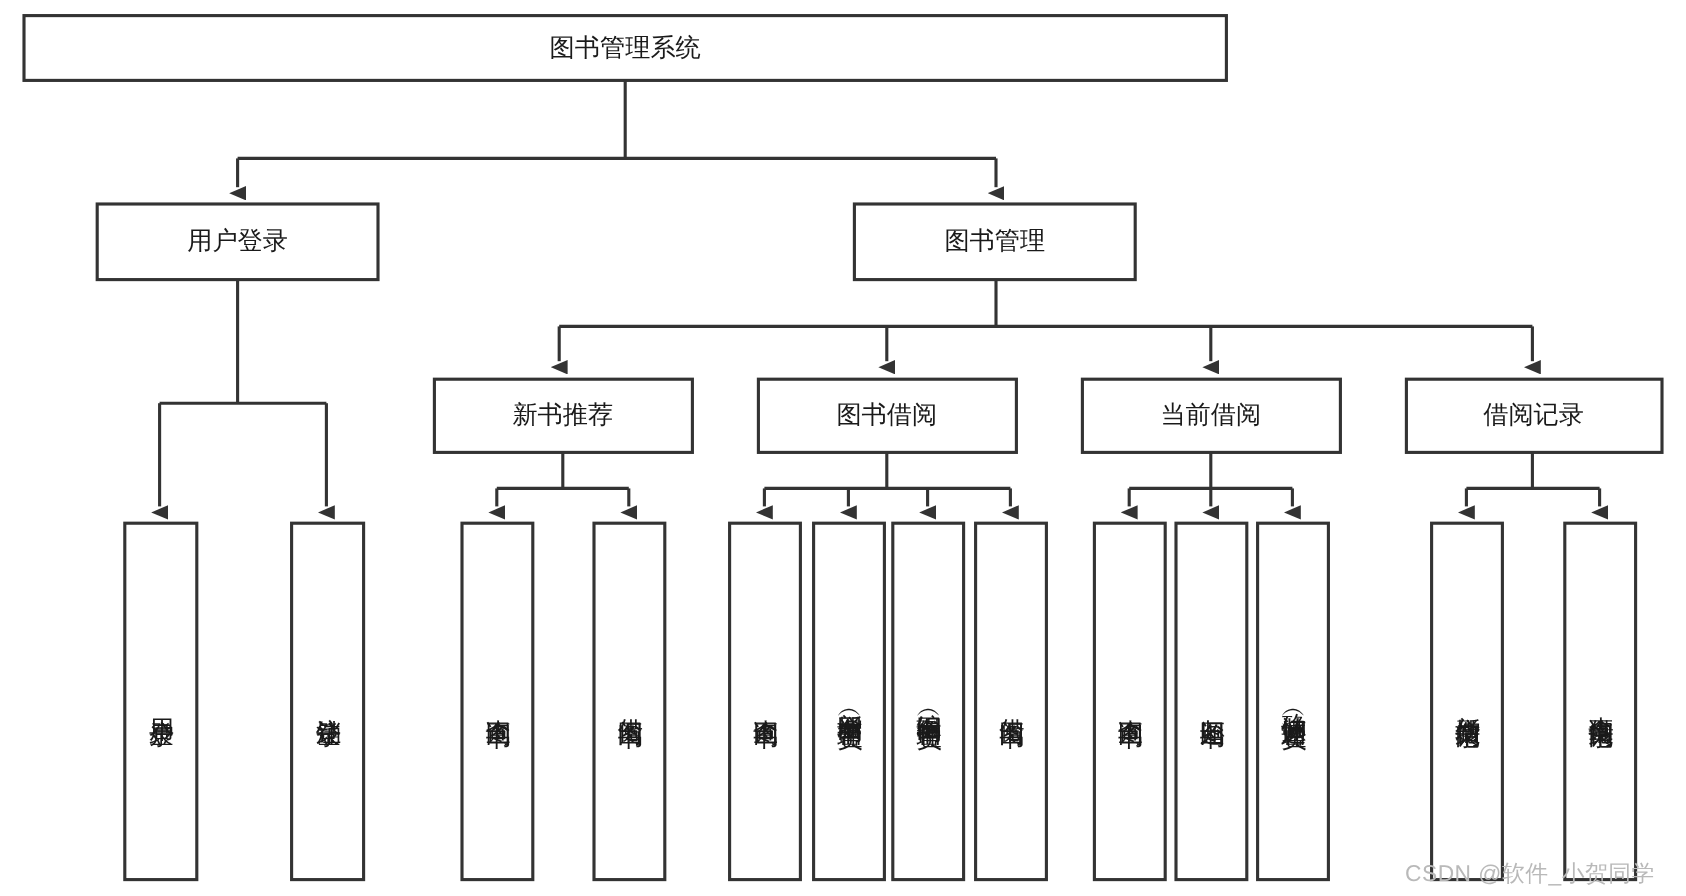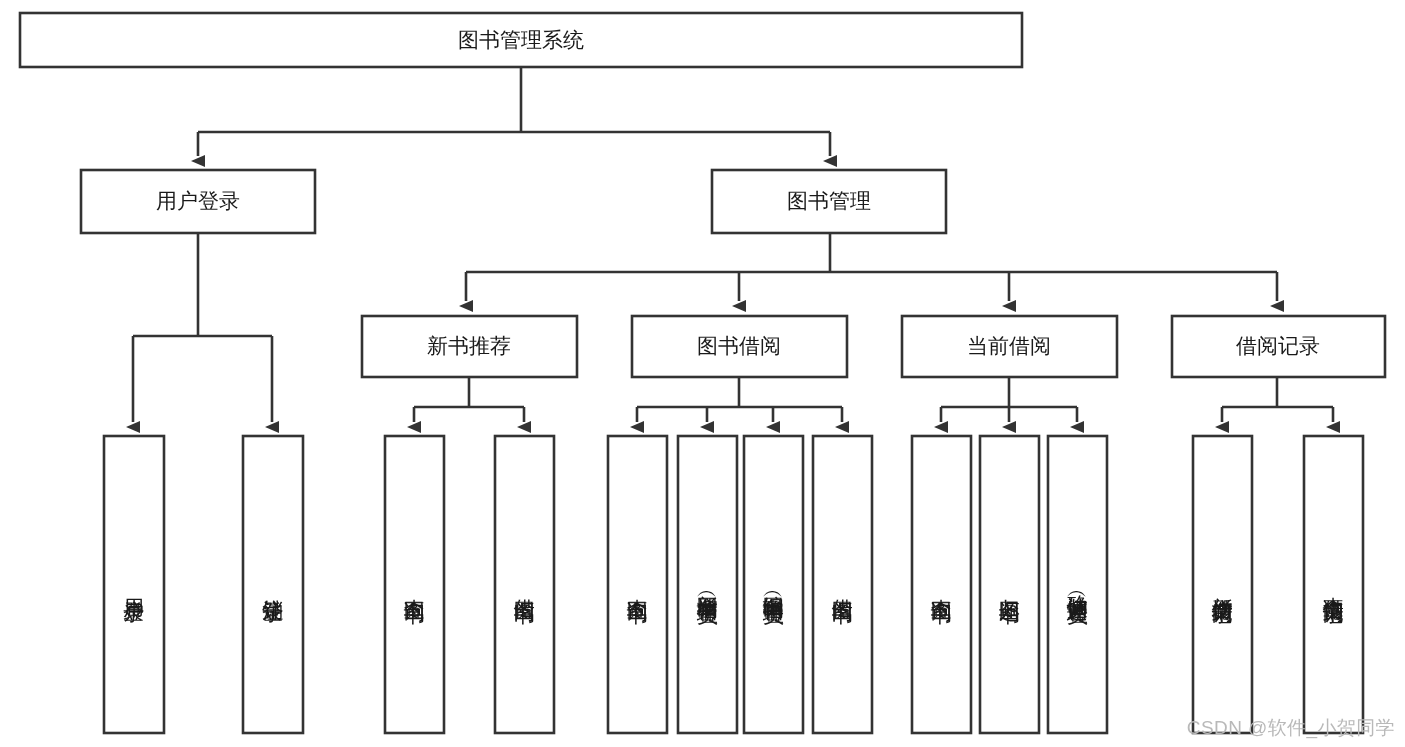--- a/index.html
+++ b/index.html
@@ -190,15 +190,15 @@
   <div class="node-label-v" style="left:744px; top:436px; width:59px; height:297px;">编辑图书（管理员）</div>
   <div class="node-label-v" style="left:813px; top:436px; width:59px; height:297px;">借阅图书</div>
 
   <div class="node-label-v" style="left:912px; top:436px; width:59px; height:297px;">查询图书</div>
   <div class="node-label-v" style="left:980px; top:436px; width:59px; height:297px;">归还图书</div>
   <div class="node-label-v" style="left:1048px; top:436px; width:59px; height:297px;">确认归还（管理员）</div>
 
   <div class="node-label-v" style="left:1193px; top:436px; width:59px; height:297px;">新增借阅记录</div>
   <div class="node-label-v" style="left:1304px; top:436px; width:59px; height:297px;">查询借阅记录</div>
 
-  <div class="watermark" style="right:10px; bottom:6px;text-align:right;">CSDN @软件_小贺同学</div>
+  <div class="watermark" style="right:26px; bottom:6px;text-align:right;">CSDN @软件_小贺同学</div>
 
 </div>
 
 </body></html>

